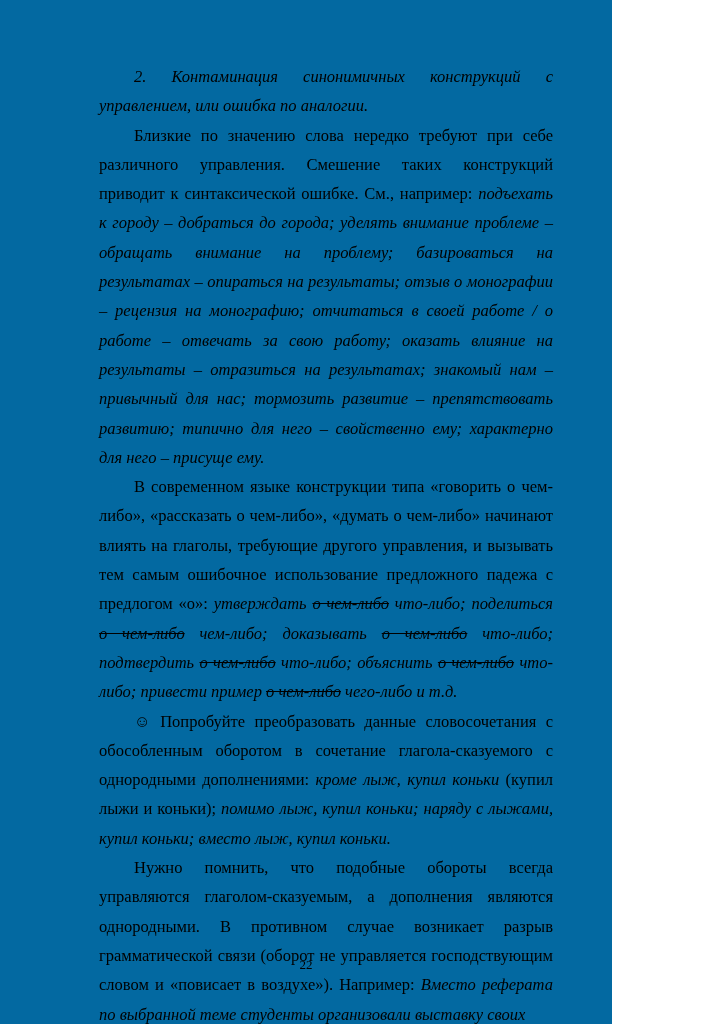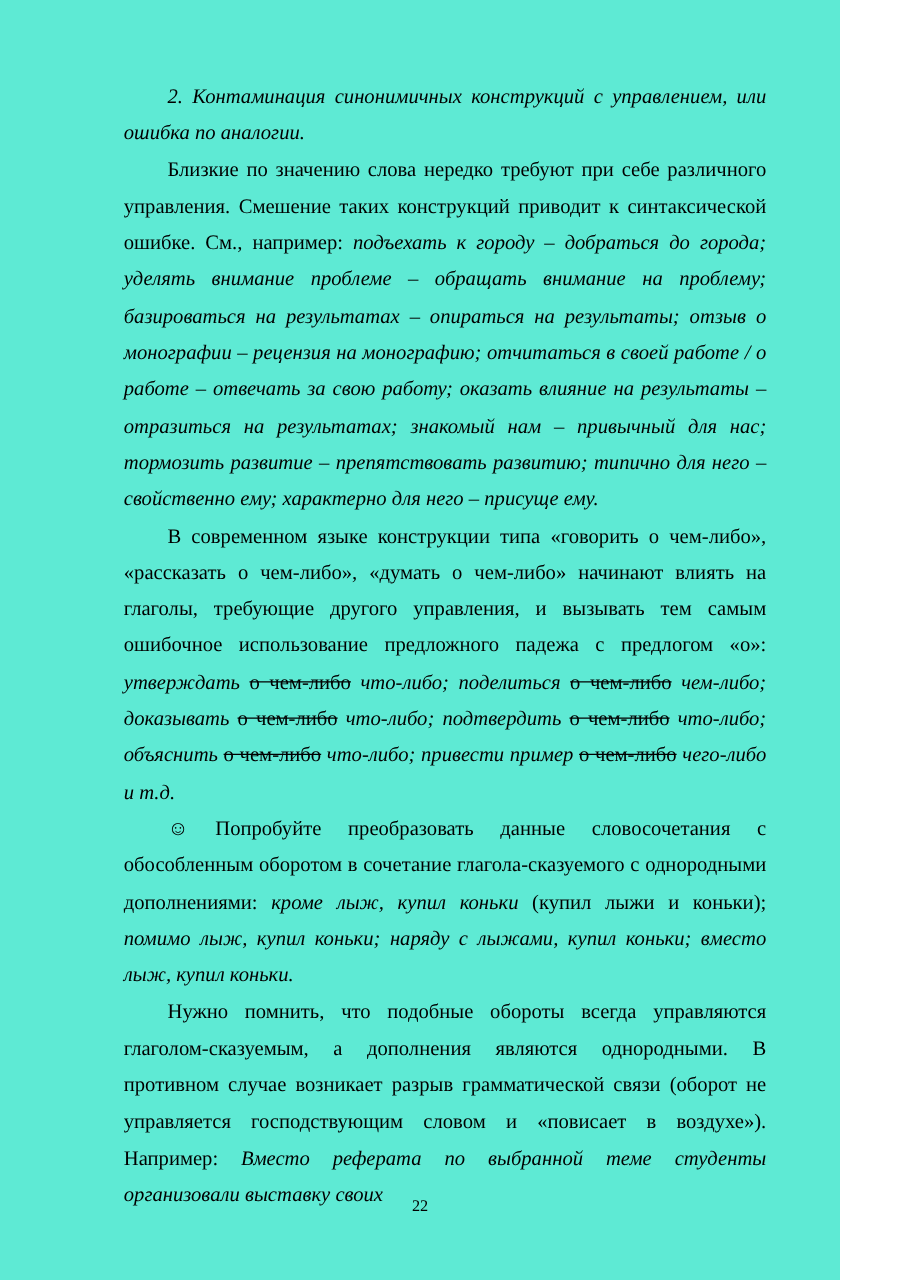--- a/index.html
+++ b/index.html
@@ -2,39 +2,39 @@
 <html><head>
 <meta charset="utf-8">
 <style>
   html, body {
     margin: 0;
     padding: 0;
     background: #ffffff;
   }
   .page {
     position: relative;
-    width: 672px;
+    width: 612px;
     height: 1024px;
-    background: #5eead4;
+    background: #0369a1;
     box-sizing: border-box;
     padding: 62px 59px 0 99px;
     font-family: "Liberation Serif", "DejaVu Serif", serif;
     font-size: 16.5px;
     color: #000000;
     overflow: hidden;
   }
   .doc-body p.para {
     margin: 0;
     text-align: justify;
     text-indent: 35px;
     line-height: 29.3px;
   }
   .seg-normal { font-style: normal; }
   .seg-italic { font-style: italic; }
-  .seg-strike { text-decoration: line-through; }
+  .seg-strike { font-style: italic; text-decoration: line-through; }
   .seg-smiley { font-style: normal; font-weight: bold; }
   .page-number {
     position: absolute;
     bottom: 50px;
     left: 0;
     width: 100%;
     text-align: center;
     font-size: 13px;
     line-height: 18px;
   }

